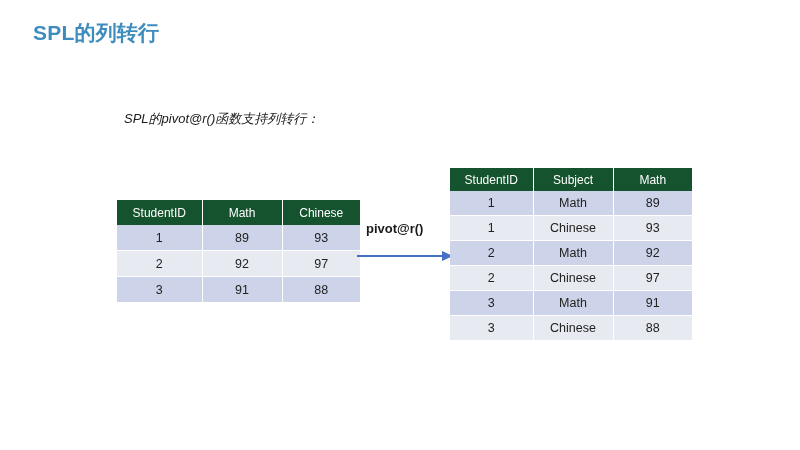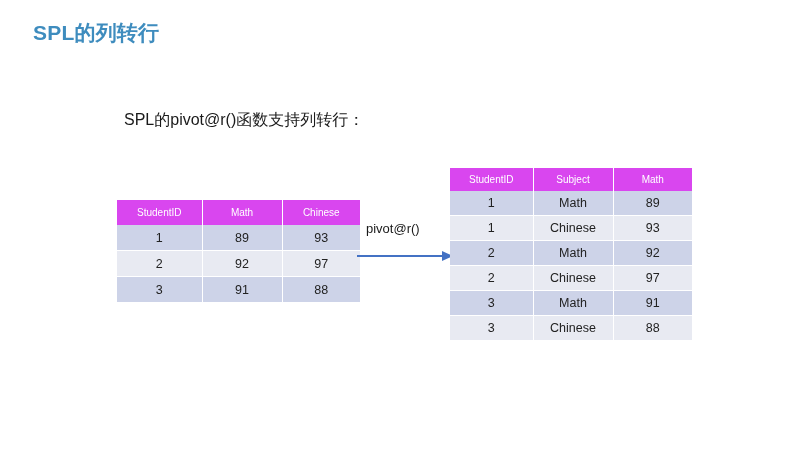--- a/index.html
+++ b/index.html
@@ -32,38 +32,39 @@
     color: #3E8CBE;
     letter-spacing: 0.2px;
     white-space: nowrap;
   }
 
   
   #subtitle {
     position: absolute;
     left: 124px;
     top: 110px;
-    font-size: 16px;
+    font-size: 13px;
     color: #1a1a1a;
     white-space: nowrap;
+    font-style: italic;
   }
 
   
   .data-table {
     position: absolute;
     border-collapse: collapse;
     table-layout: fixed;
     font-size: 12.5px;
     color: #222222;
   }
   .data-table th {
-    background: #d946ef;
+    background: #14532d;
     color: #ffffff;
     font-weight: normal;
-    font-size: 10px;
+    font-size: 12px;
     text-align: center;
     border-right: 1.5px solid #ffffff;
     border-bottom: 0;
     padding: 0;
   }
   .data-table th:last-child { border-right: 0; }
   .data-table td {
     text-align: center;
     border-right: 1.5px solid #ffffff;
     border-bottom: 1.5px solid #ffffff;
@@ -107,20 +108,21 @@
     width: 98px;
     height: 18px;
   }
   #arrow-label {
     position: absolute;
     left: 366px;
     top: 221px;
     font-size: 13px;
     color: #1a1a1a;
     white-space: nowrap;
+    font-weight: bold;
   }
 </style>
 </head>
 <body>
 
 <div id="slide">
 
   <div id="page-title">SPL的列转行</div>
 
   <div id="subtitle">SPL的pivot@r()函数支持列转行：</div>

